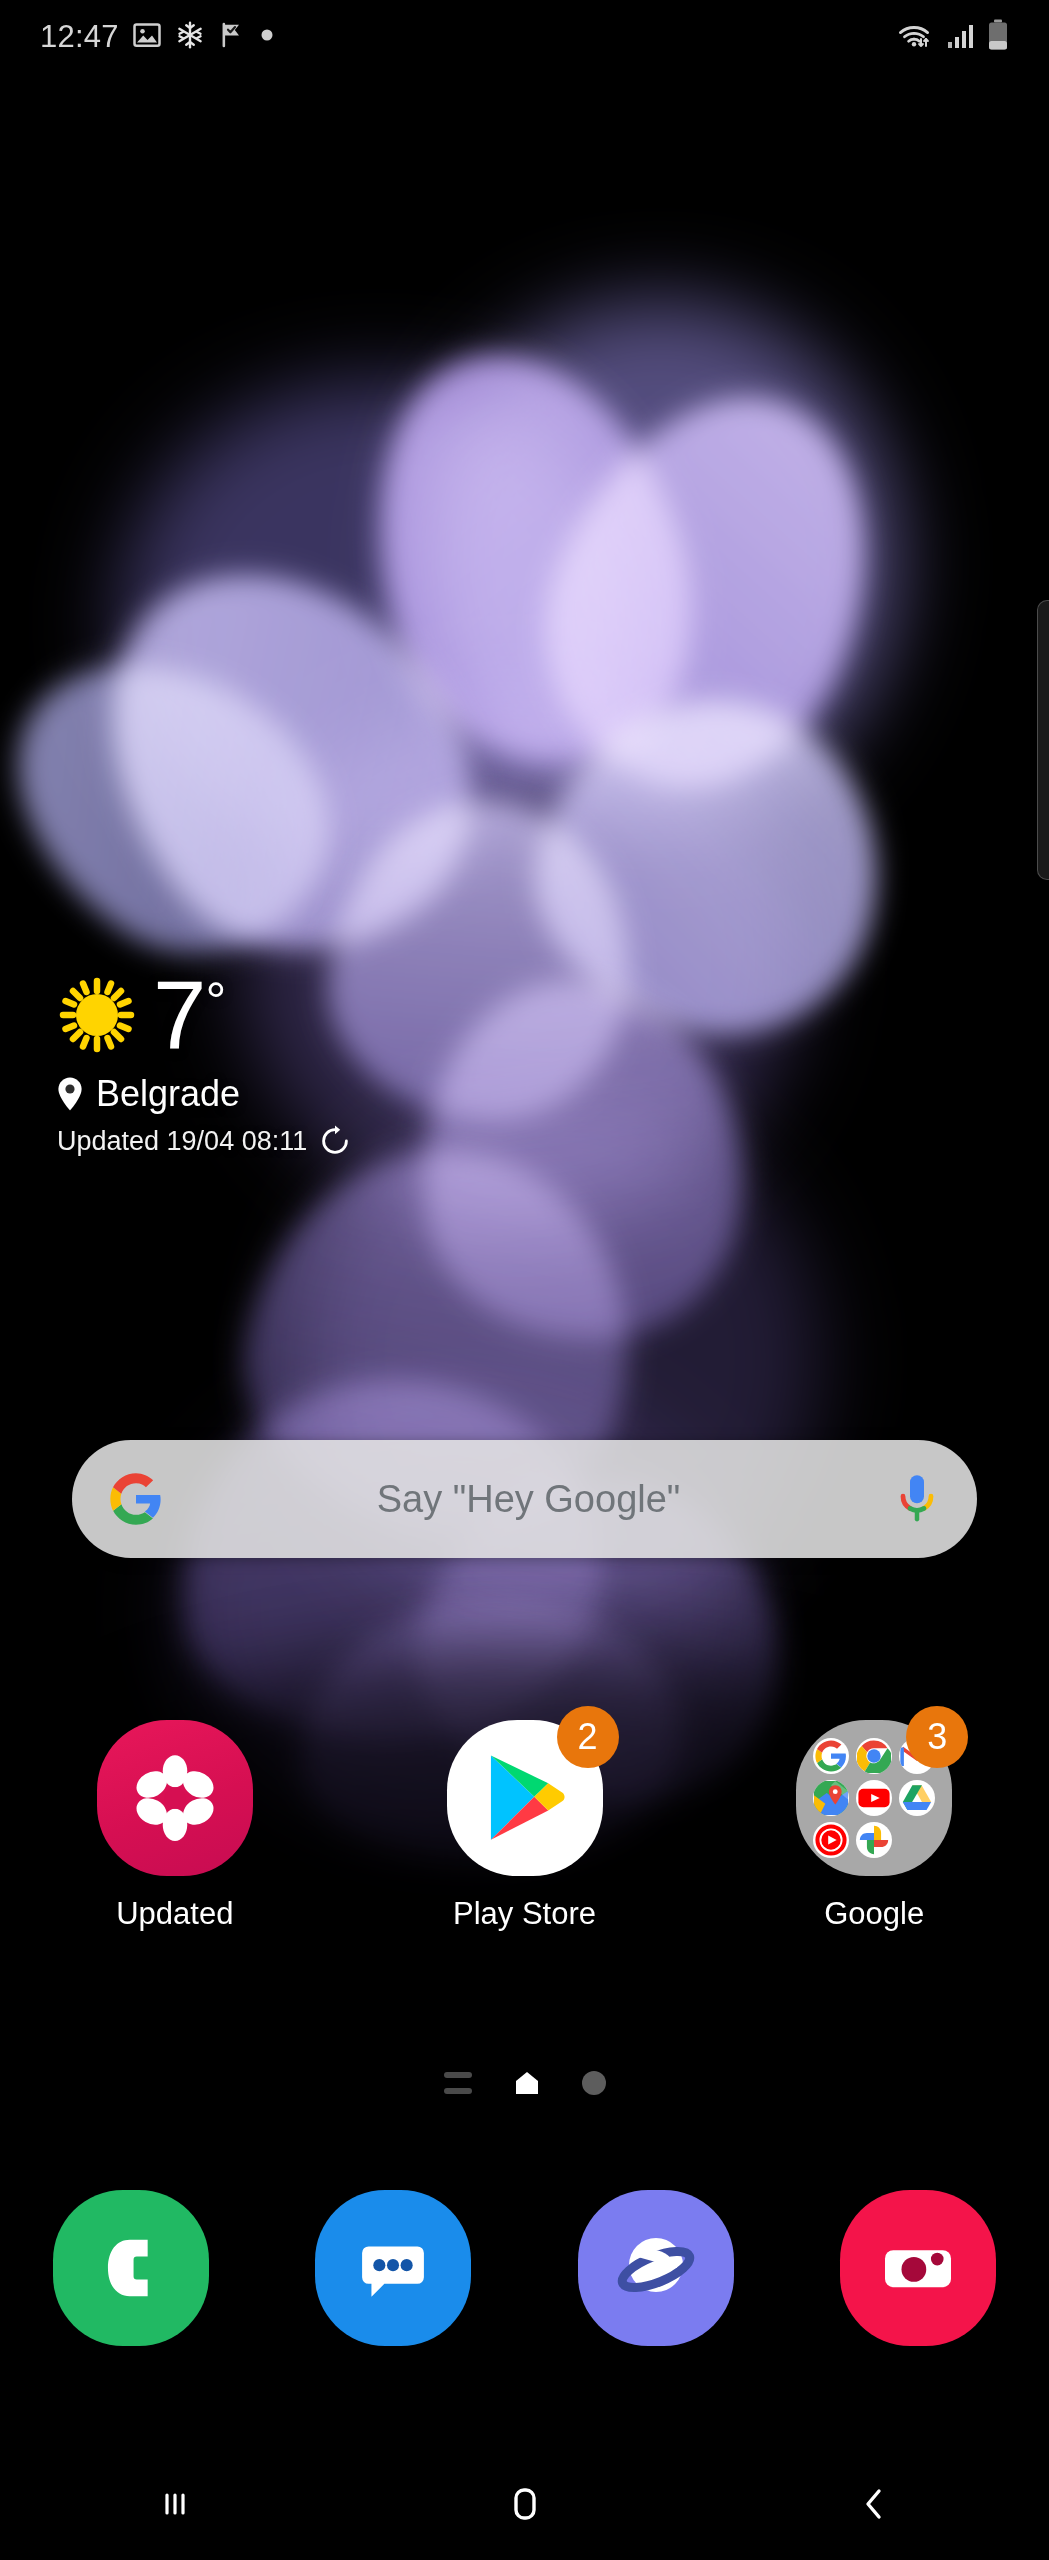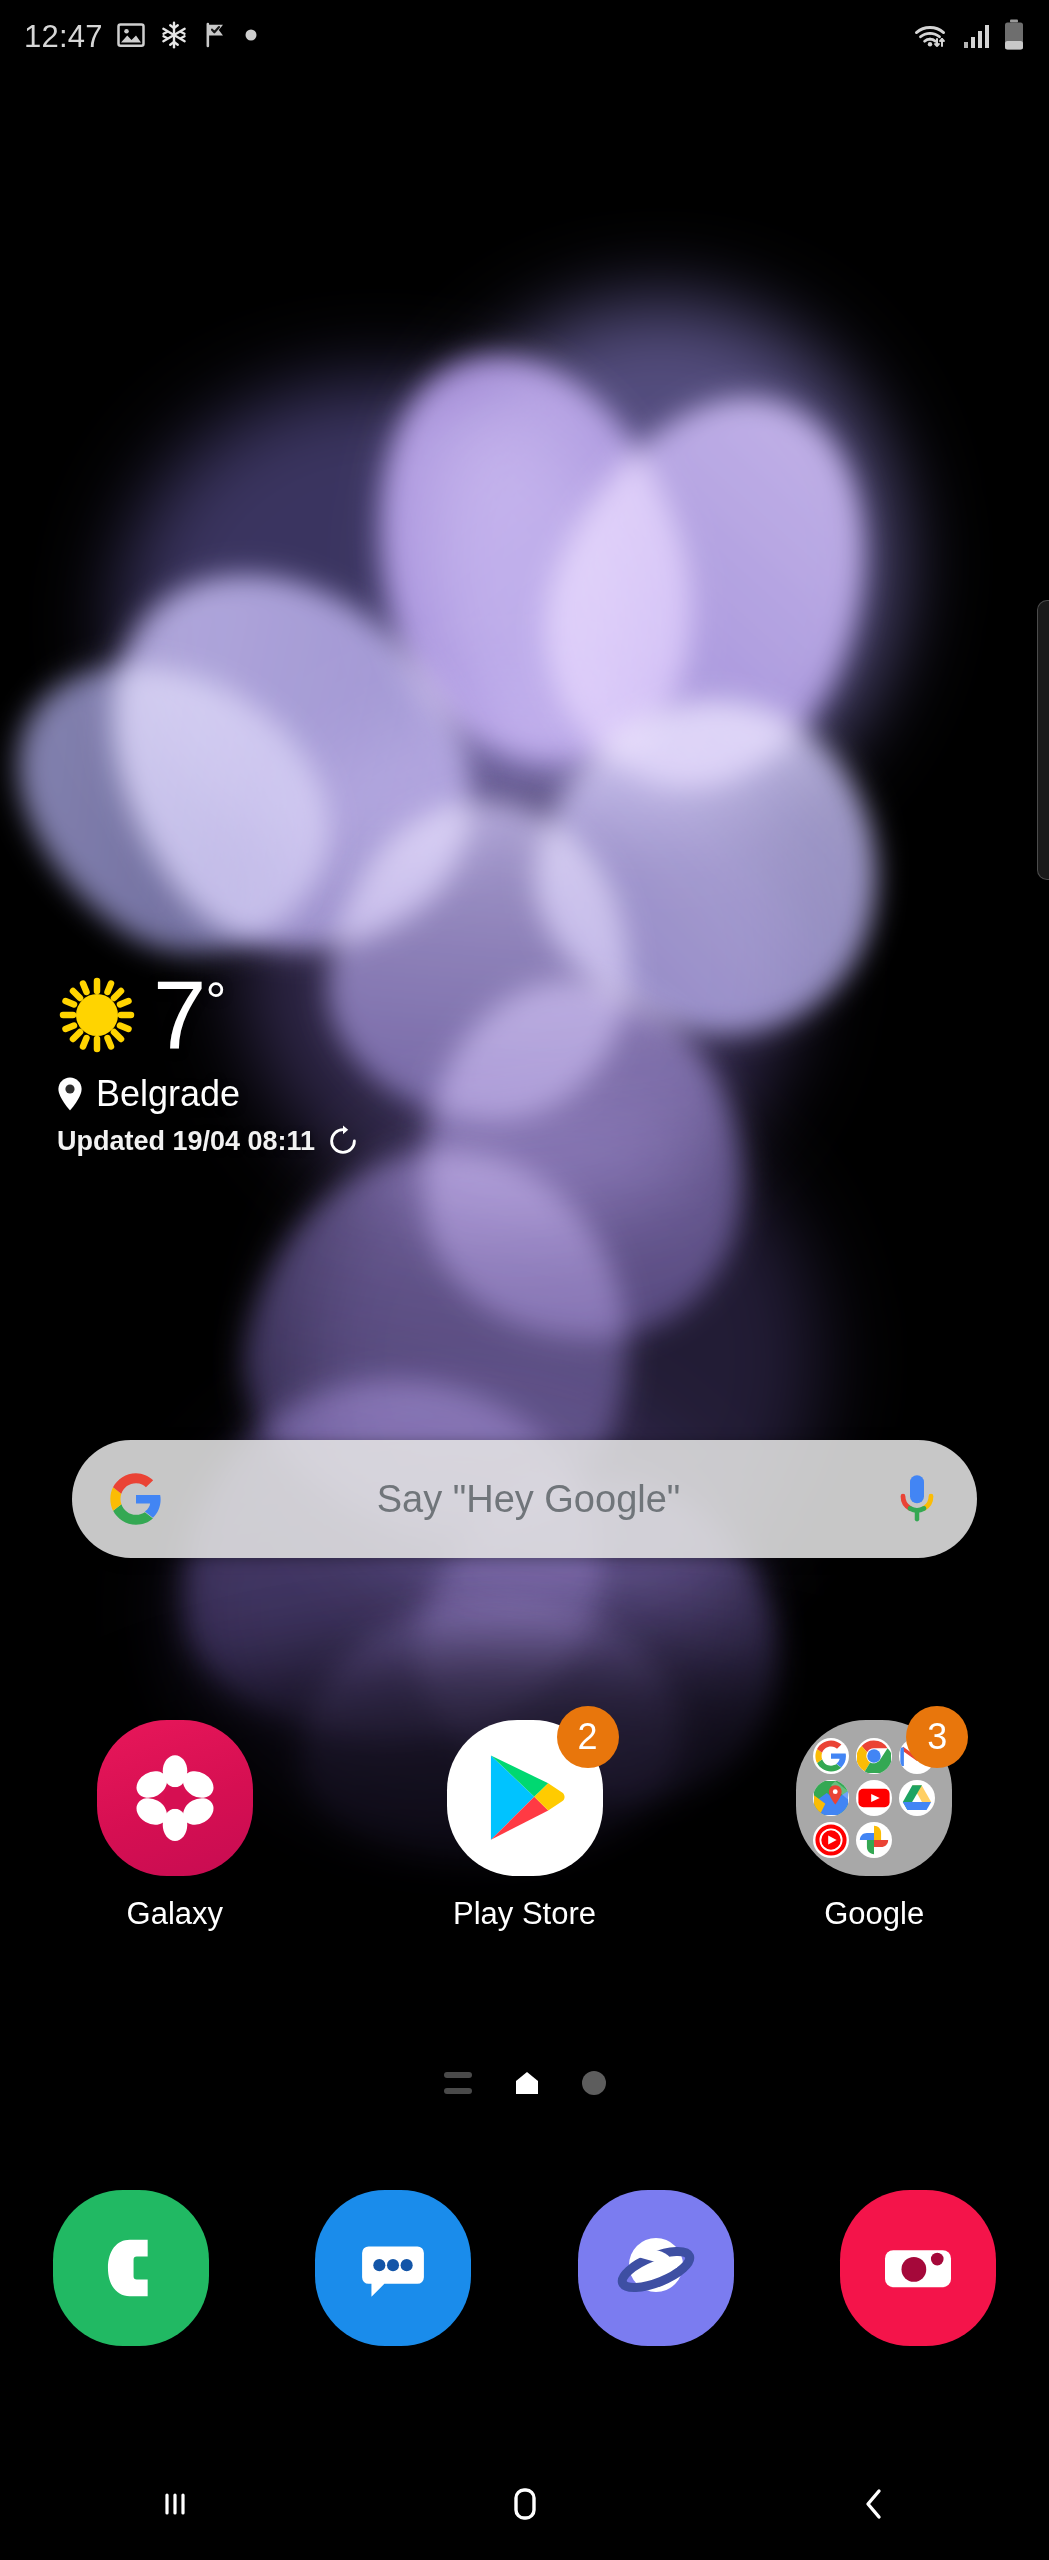--- a/index.html
+++ b/index.html
@@ -32,21 +32,21 @@
     position:absolute;
     border-radius:50%;
     filter:blur(40px);
     mix-blend-mode:screen;
   }
 
   
   #statusbar {
     position:absolute; top:0; left:0; right:0; height:74px;
     display:flex; align-items:center;
-    padding:0 24px;
+    padding:0 40px;
     z-index:40;
   }
   #status-left { display:flex; align-items:center; gap:13px; }
   #status-right { display:flex; align-items:center; gap:11px; margin-left:auto; }
   #clock {
     color:#d6d6d6; font-size:31px; letter-spacing:0.2px;
     font-family:"Liberation Sans", sans-serif;
   }
   .sicon { display:block; }
 
@@ -71,21 +71,21 @@
   #loc-pin { width:30px; height:36px; flex:none; }
   #city {
     color:#fff; font-size:36px; font-weight:400;
     text-shadow:0 2px 8px rgba(0,0,0,0.55);
   }
   #weather-updated {
     display:flex; align-items:center; gap:12px;
     margin-top:10px; margin-left:10px;
   }
   #updated-text {
-    color:#f2f2f2; font-size:27px; font-weight:700;
+    color:#f2f2f2; font-size:27px; font-weight:400;
     text-shadow:0 1px 6px rgba(0,0,0,0.6);
   }
   #refresh-icon { width:32px; height:32px; flex:none; }
 
   
   #searchbar {
     position:absolute; left:72px; top:1440px;
     width:905px; height:118px;
     border-radius:59px;
     background:rgba(226,226,226,0.88);
@@ -389,21 +389,21 @@
               <ellipse cx="32" cy="49.5" rx="8" ry="10.5"></ellipse>
               <ellipse cx="16.8" cy="23.2" rx="8" ry="10.5" transform="rotate(60 16.8 23.2)"></ellipse>
               <ellipse cx="47.2" cy="40.8" rx="8" ry="10.5" transform="rotate(60 47.2 40.8)"></ellipse>
               <ellipse cx="16.8" cy="40.8" rx="8" ry="10.5" transform="rotate(-60 16.8 40.8)"></ellipse>
               <ellipse cx="47.2" cy="23.2" rx="8" ry="10.5" transform="rotate(-60 47.2 23.2)"></ellipse>
             </g>
             <circle cx="32" cy="32" r="7" fill="#d60f52"></circle>
           </svg>
         </div>
       </div>
-      <div class="app-label">Galaxy</div>
+      <div class="app-label">Updated</div>
     </div>
 
     <div class="app">
       <div class="icon-wrap">
         <div class="squircle samsung" style="background:#ffffff;">
           <svg width="88" height="96" viewBox="0 0 56 62">
             <path d="M6 3.5 34 30.2 6 58z" fill="#00c3ff"></path>
             <path d="M6 3.5 34 30.2 43 21.5z" fill="#00d871"></path>
             <path d="M6 58 34 30.2 43 39z" fill="#ff3a44"></path>
             <path d="M43 21.5 52 27.5a3.3 3.3 0 0 1 0 5.6L43 39 34 30.2z" fill="#ffcb00"></path>

